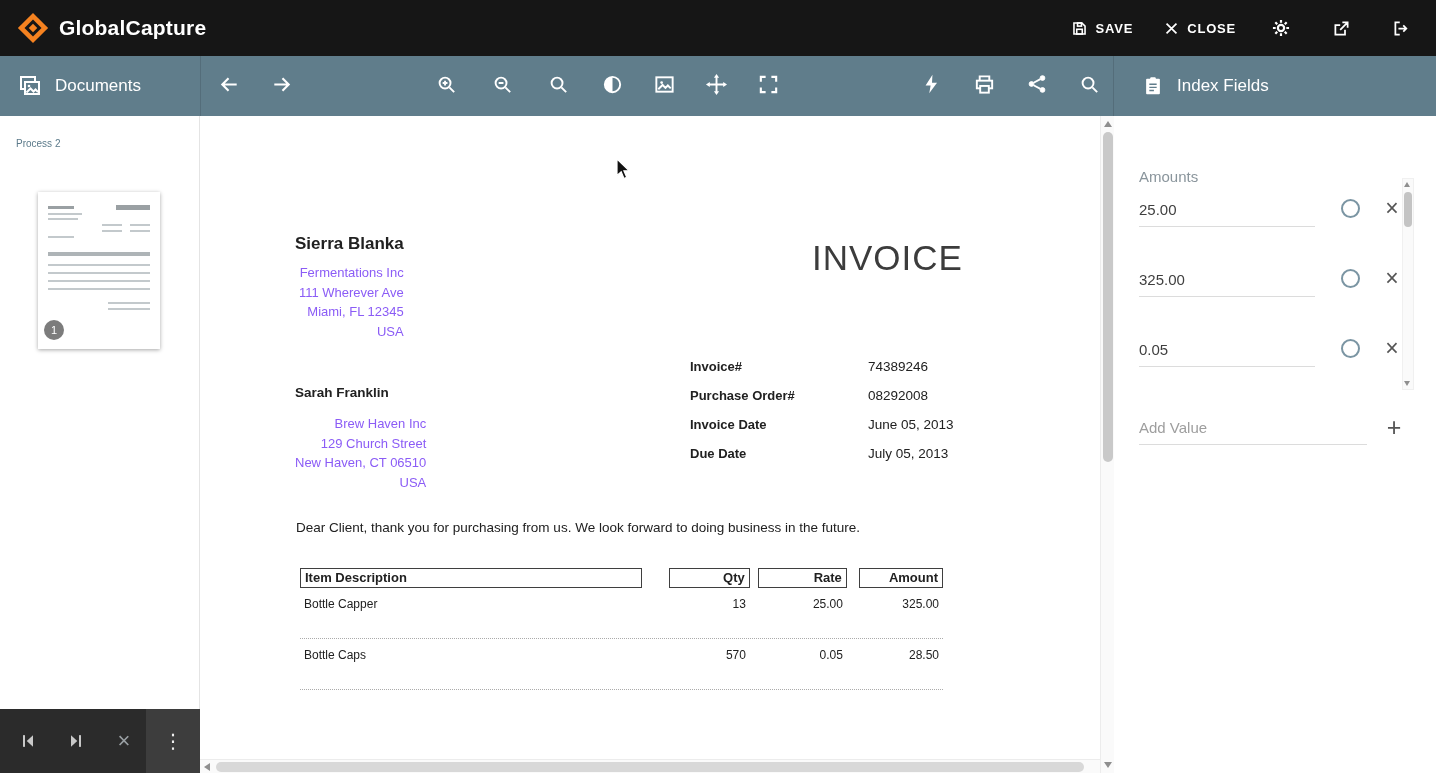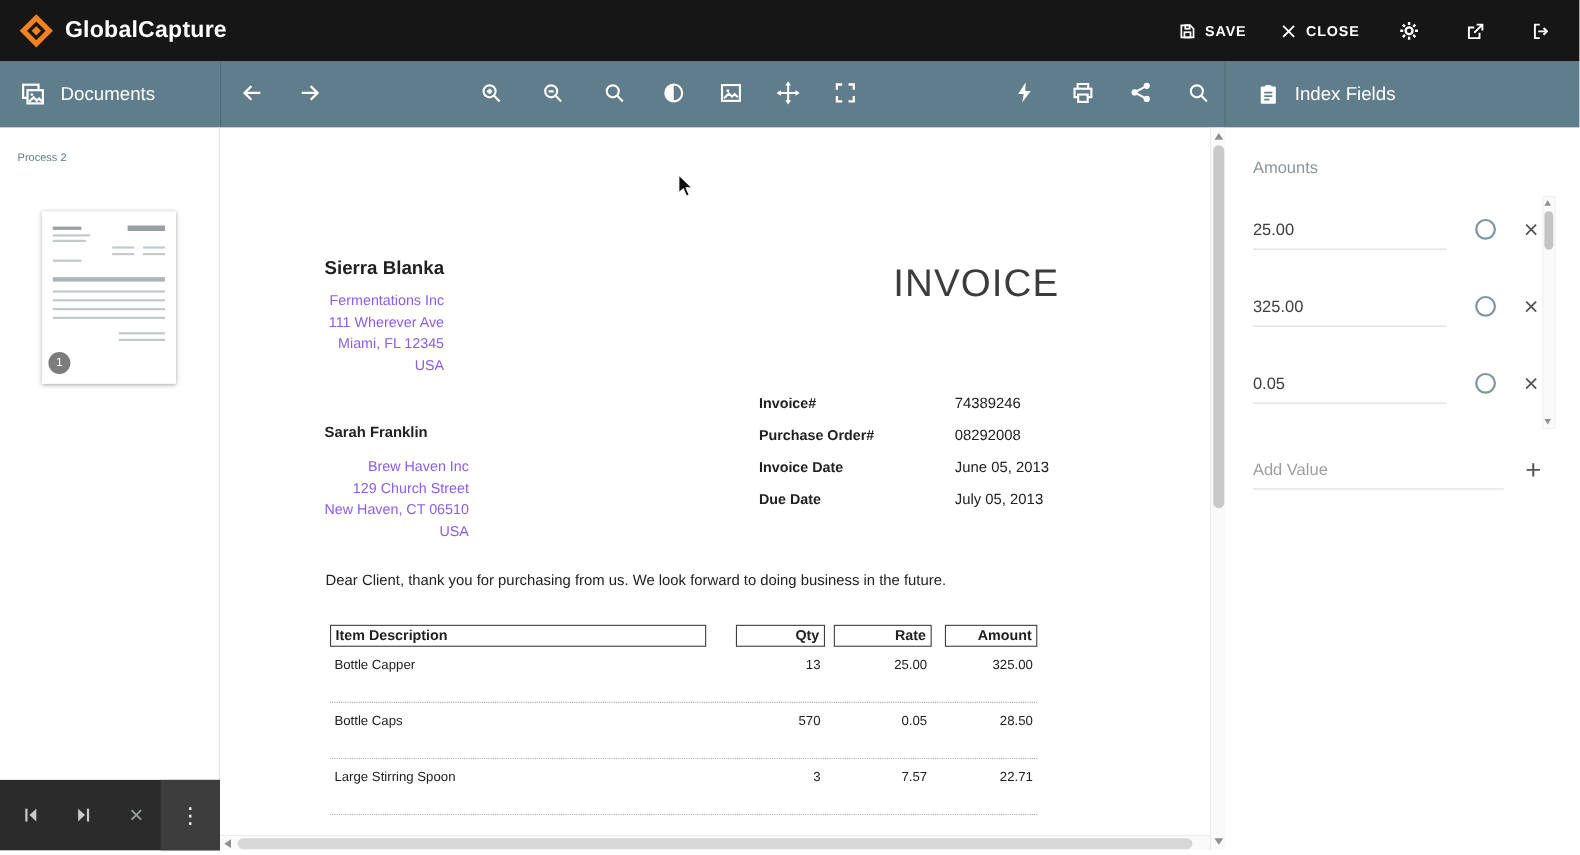--- a/index.html
+++ b/index.html
@@ -64,21 +64,21 @@
   .c3 { width:95px; } .g3 { width:13px; } .c4 { width:90px; }
   .hcell { border:1px solid #3f3f3f; height:20px; font-size:13px; font-weight:600; padding:1px 4px; }
   .num { text-align:right; }
   .drow { height:51px; padding-top:9px; border-bottom:1px dotted #ababab; font-size:12px; }
   .drow .cell { padding:0 4px; }
 
   .cursor { position:absolute; left:416px; top:42px; pointer-events:none; }
 
   
   .index-panel { width:322px; background:#fff; position:relative; }
-  .group-label { position:absolute; left:25px; top:28px; font-size:15px; color:#8a959c; }
+  .group-label { position:absolute; left:25px; top:52px; font-size:15px; color:#8a959c; }
   .field-row { position:absolute; left:25px; height:34px; }
   .field-input { border:none; border-bottom:1px solid #dcdcdc; width:176px; font-size:15px; color:#3f3f3f; padding:7px 0 8px; outline:none; background:transparent; }
   .circle-btn { position:absolute; left:202px; top:5px; width:19px; height:19px; border:2px solid #7b95a3; border-radius:50%; background:transparent; }
   .x-btn { position:absolute; left:238px; top:-1px; width:30px; height:30px; font-size:23px; color:#555; font-weight:400; }
   .panel-scroll { position:absolute; left:288px; top:62px; width:12px; height:212px; background:#fafafa; border:1px solid #f0f0f0; }
   .pthumb { position:absolute; left:1px; top:13px; width:8px; height:35px; background:#c4c4c4; border-radius:4px; }
   .add-row { position:absolute; left:25px; top:296px; }
   .add-input { border:none; border-bottom:1px solid #dcdcdc; width:228px; font-size:15px; color:#3f3f3f; padding:7px 0 8px; outline:none; background:transparent; }
   .add-input::placeholder { color:#9e9e9e; }
   .plus-btn { position:absolute; left:240px; top:0; width:30px; height:30px; font-size:25px; color:#555; }
@@ -355,29 +355,20 @@
       </div>
       <div class="trow drow">
         <div class="cell c1">Bottle Caps</div>
           <div class="g1"></div>
         <div class="cell c2 num">570</div>
           <div class="g2"></div>
         <div class="cell c3 num">0.05</div>
           <div class="g3"></div>
         <div class="cell c4 num">28.50</div>
       </div>
-      <div class="trow drow">
-        <div class="cell c1">Large Stirring Spoon</div>
-          <div class="g1"></div>
-        <div class="cell c2 num">3</div>
-          <div class="g2"></div>
-        <div class="cell c3 num">7.57</div>
-          <div class="g3"></div>
-        <div class="cell c4 num">22.71</div>
-      </div>
     </div>
 
     <span class="cursor">
       <svg width="18" height="24" viewBox="0 0 18 24">
           <path d="M1 1 L1 17.5 L5.2 13.8 L8 20.5 L10.7 19.3 L7.9 12.8 L13.2 12.8 Z" fill="#111" stroke="#fff" stroke-width="1.2"></path>
         </svg>
     </span>
 
     <div class="vscroll">
       <span class="tri tri-up" style="left:3px;top:5px"></span>

